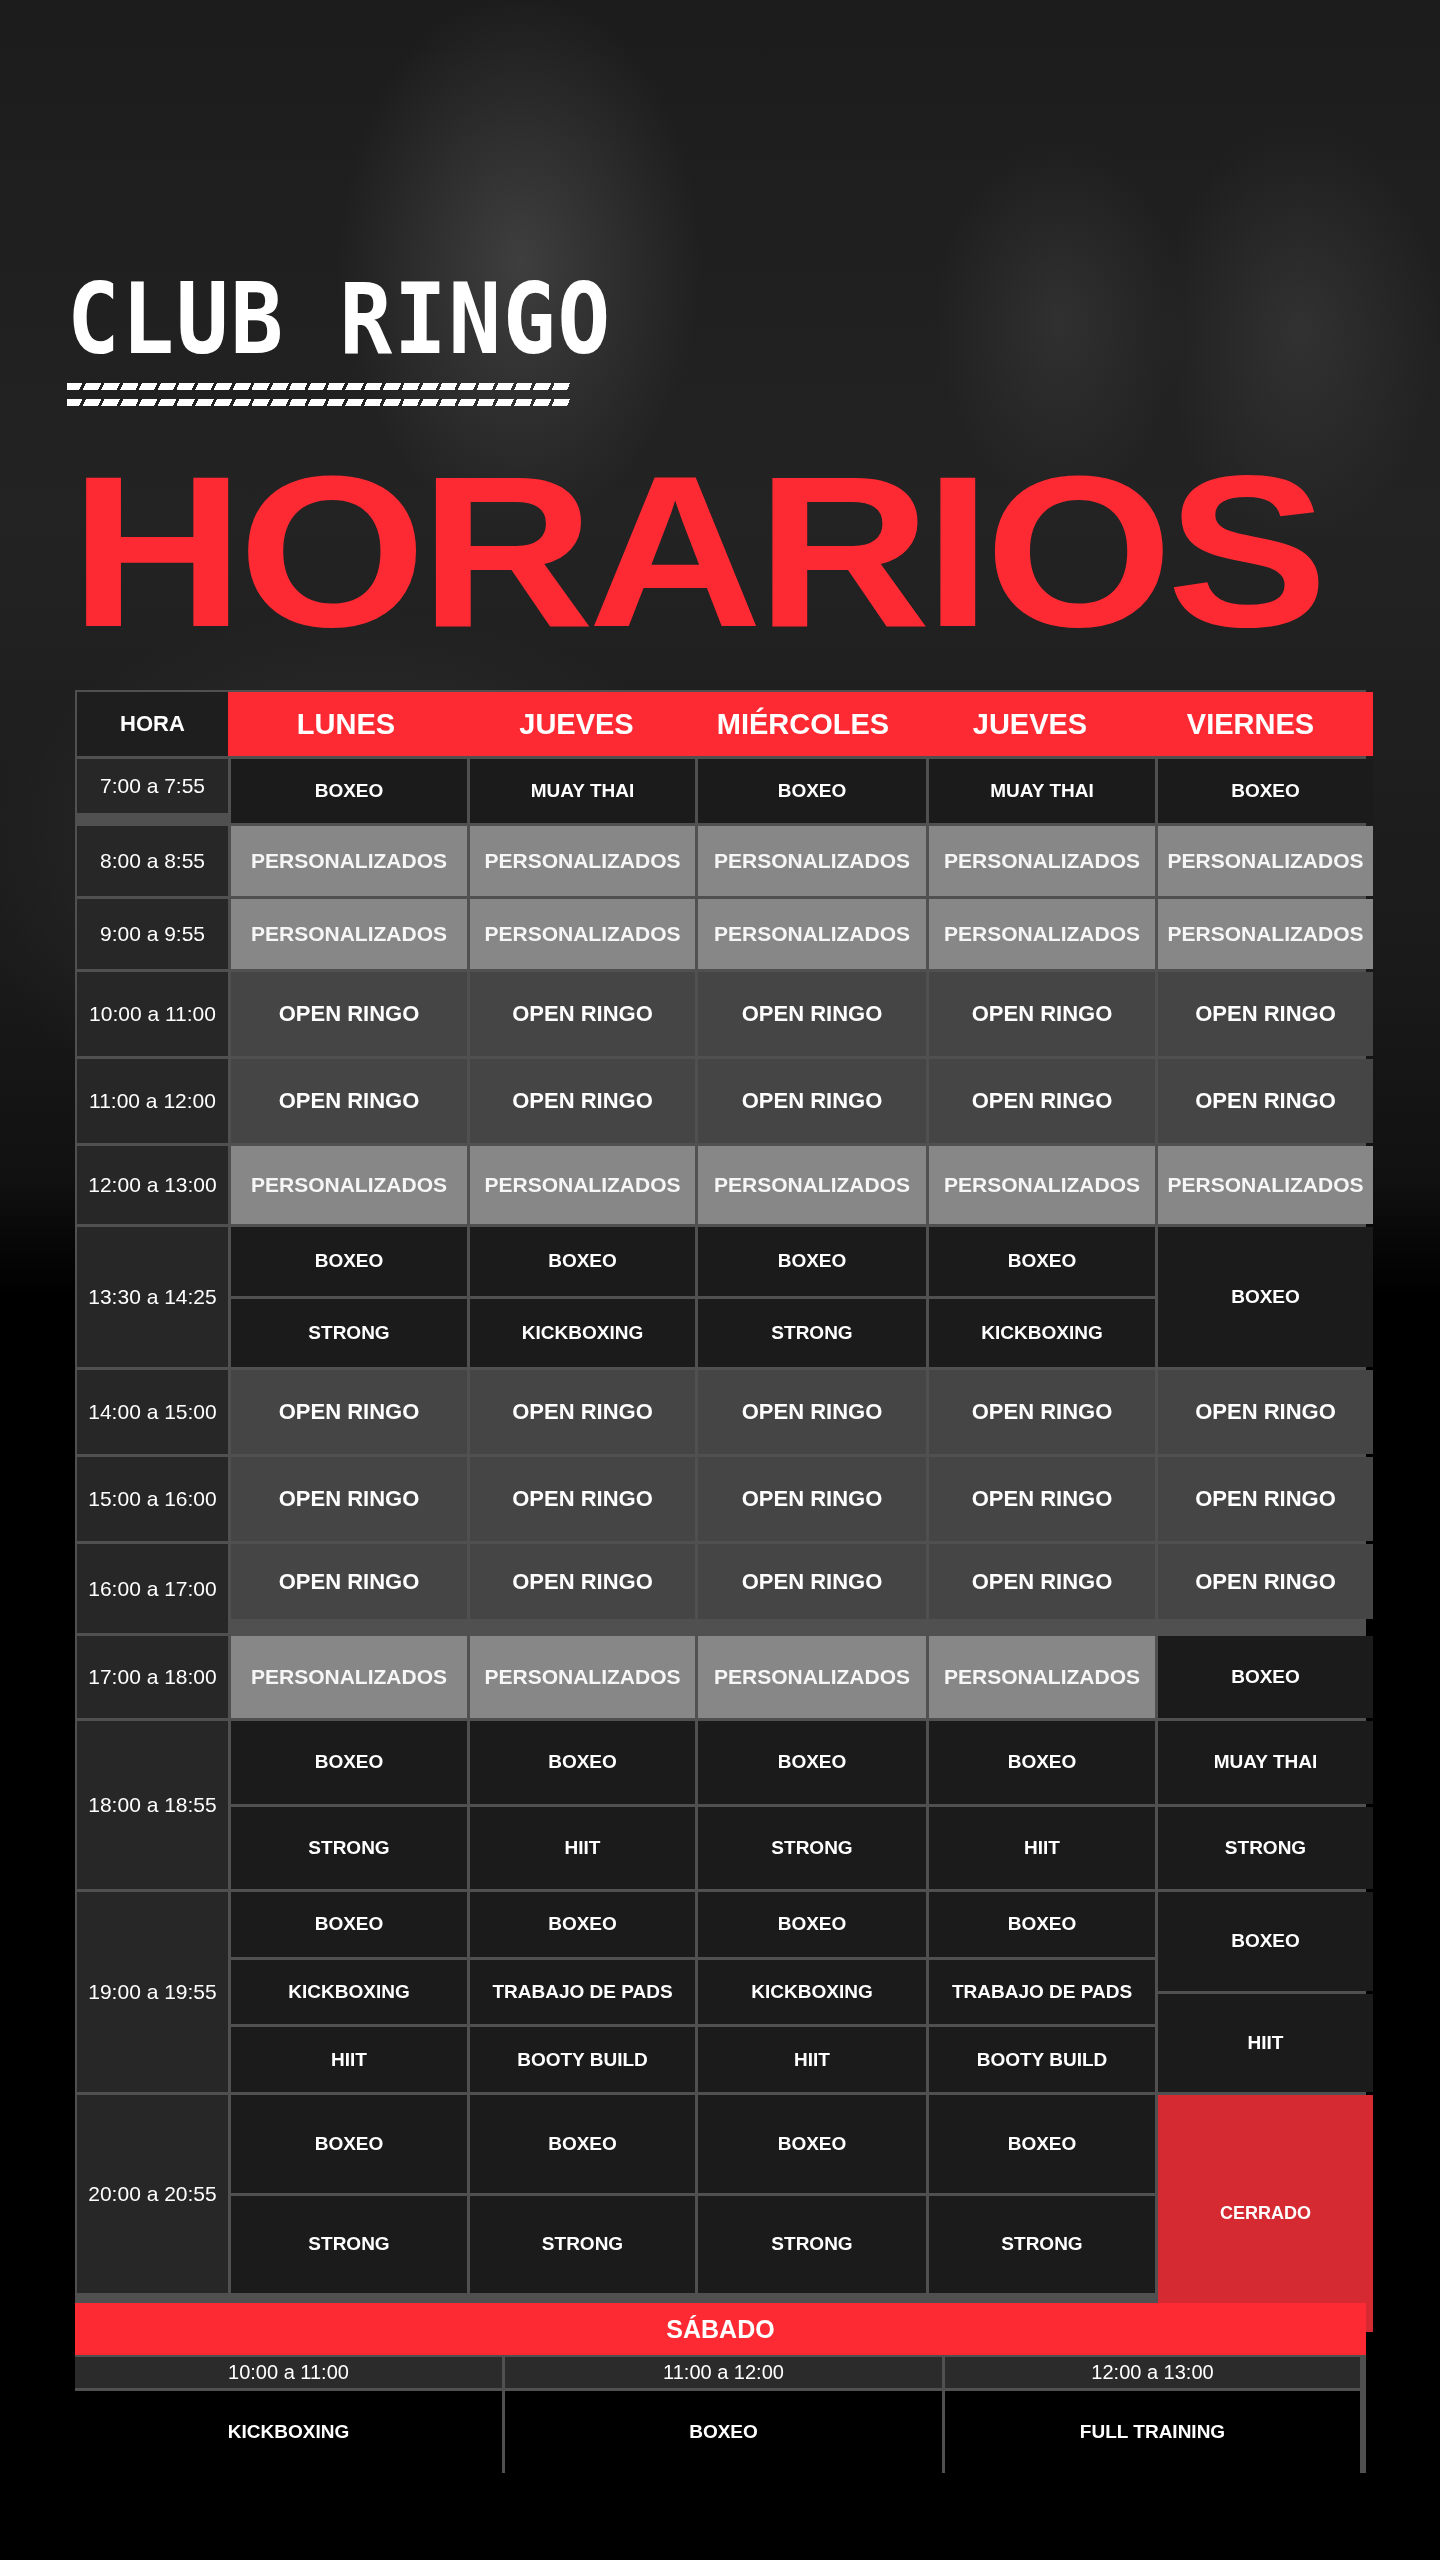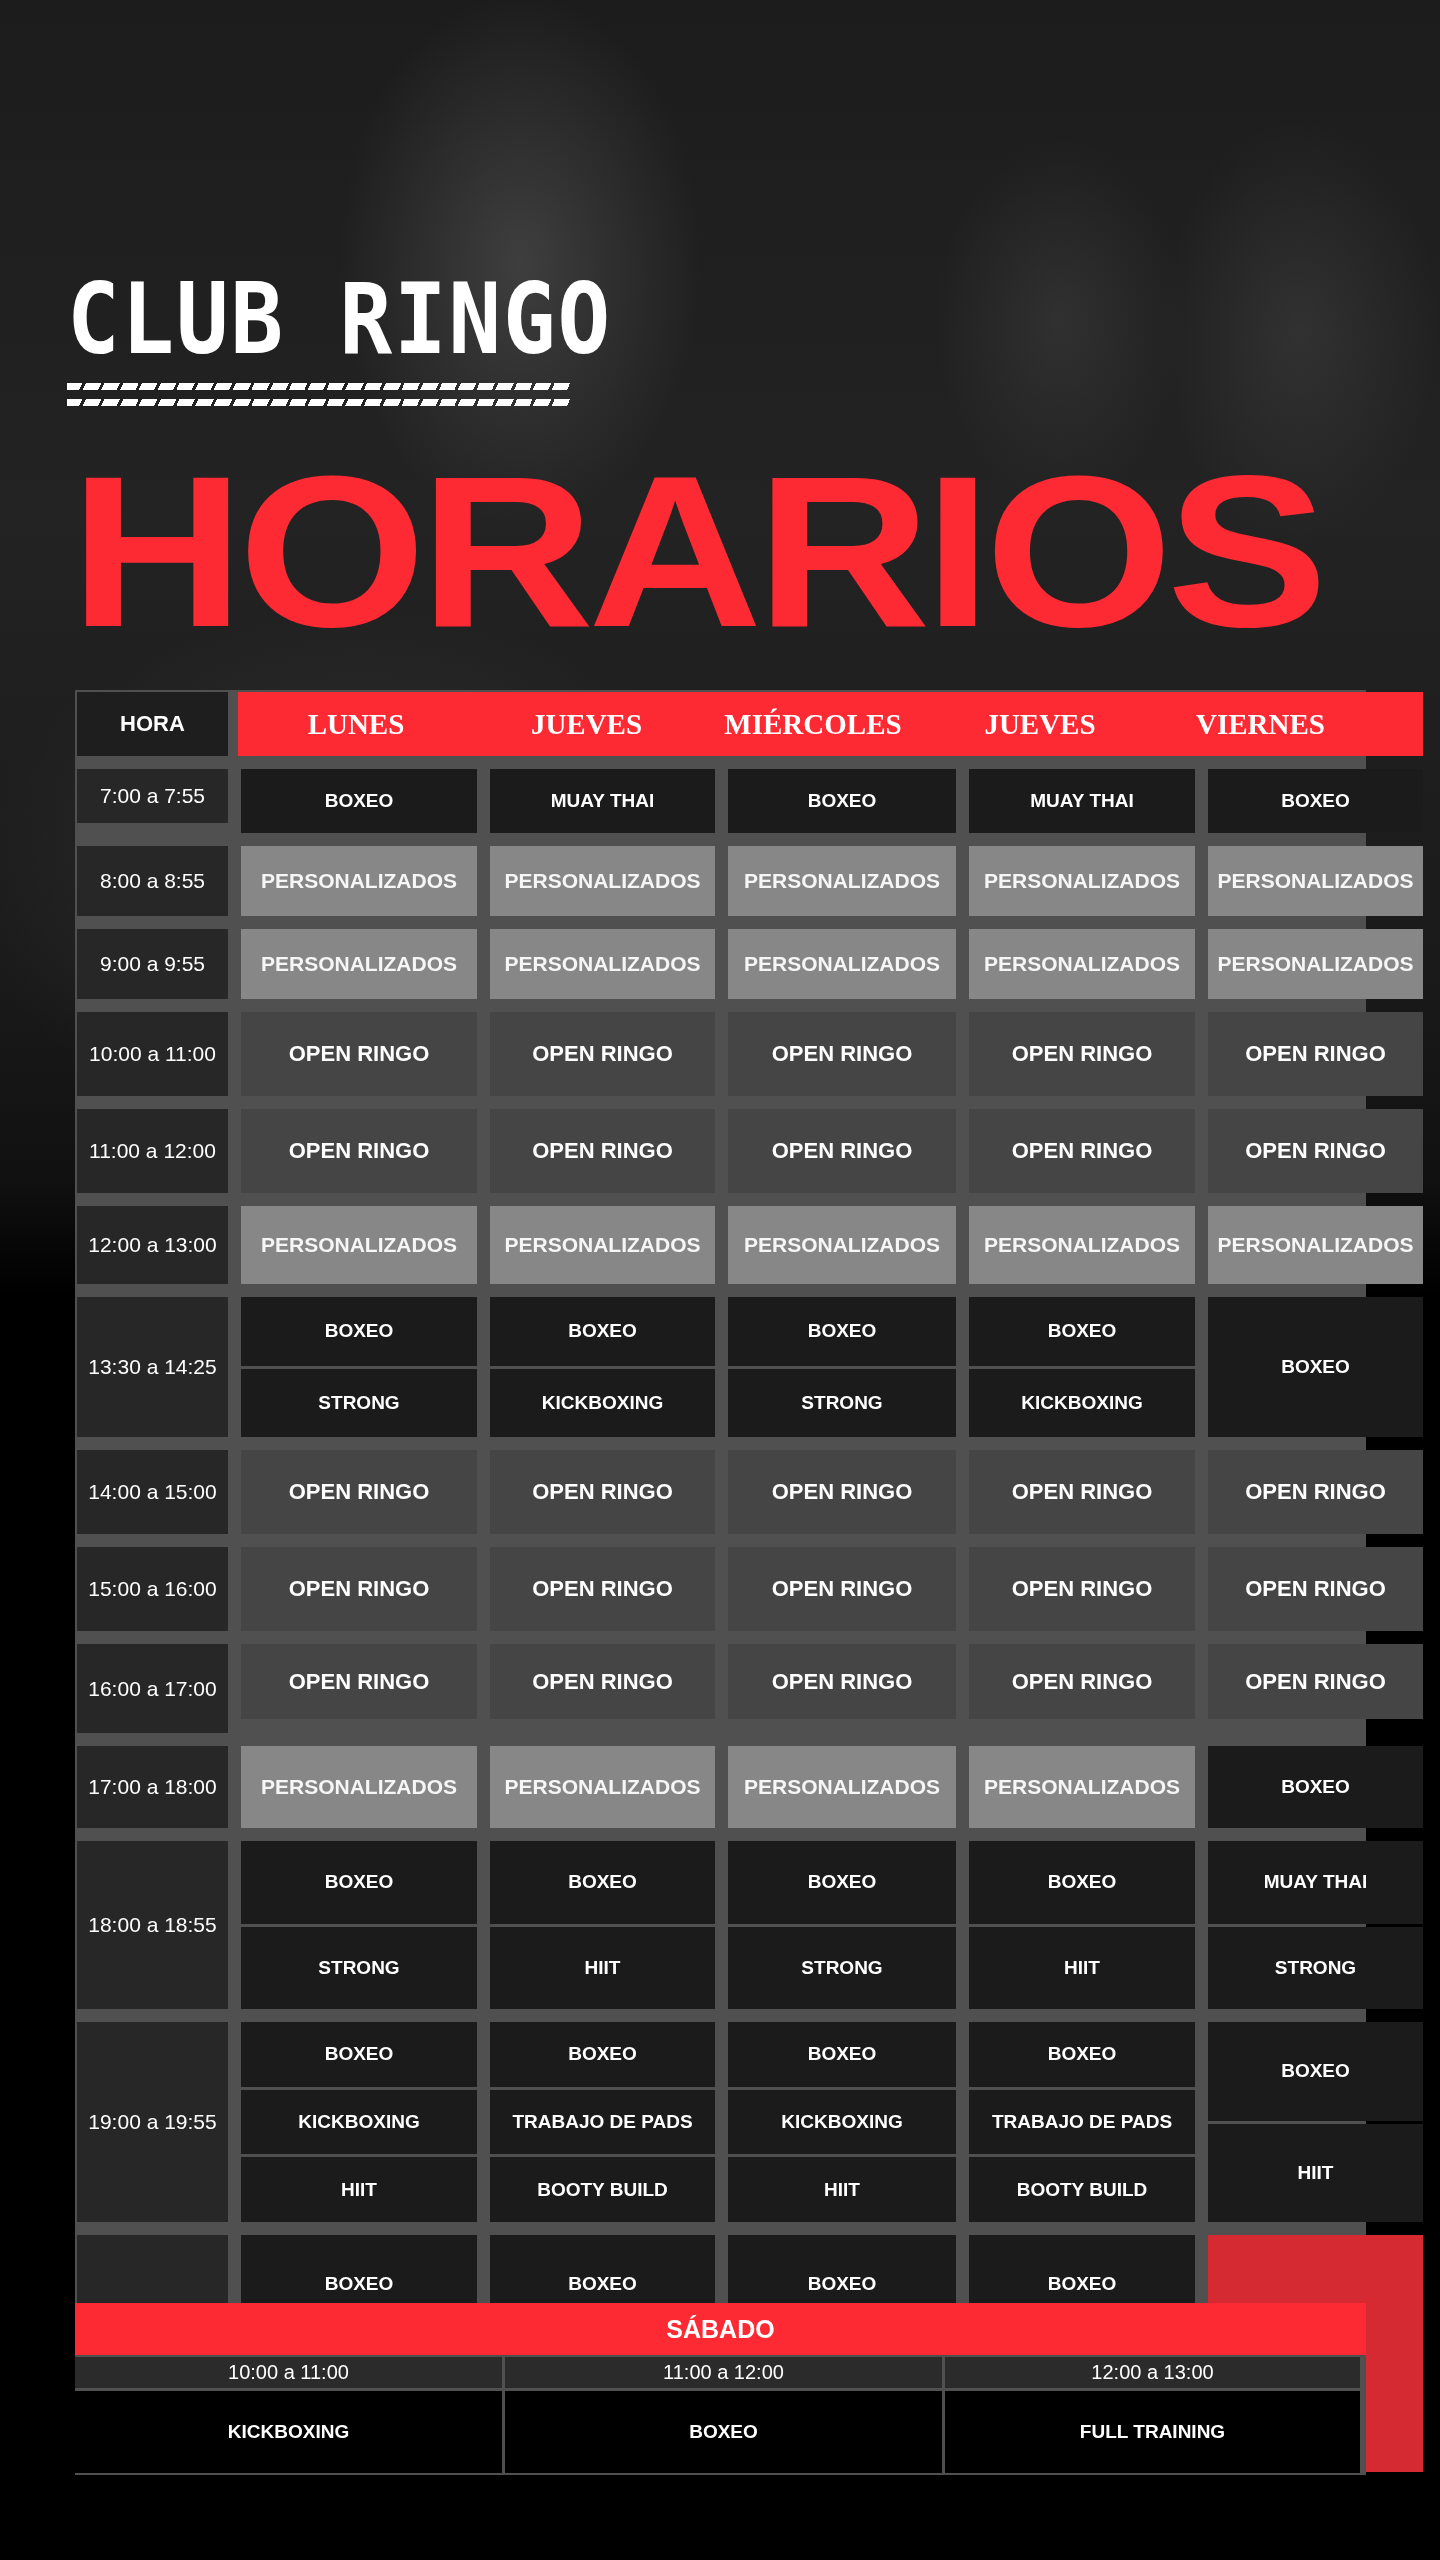--- a/index.html
+++ b/index.html
@@ -31,25 +31,25 @@
 
   .title {
     position: absolute; left: 70px; top: 448px; width: 1310px;
     font-family: "Liberation Sans", sans-serif; font-weight: bold; font-size: 228px; line-height: 220px;
     color: #fe2a33; letter-spacing: -6px; white-space: nowrap;
     transform: scaleX(1.06) scaleY(0.94); transform-origin: left top;
   }
 
   
   .schedule { position: absolute; left: 75px; top: 690px; width: 1291px; background: #505050; padding: 2px 3px 3px 2px; }
-  .grid { display: grid; grid-template-columns: 151px 236px 225px 228px 226px 215px; gap: 13px; }
+  .grid { display: grid; grid-template-columns: 151px 236px 225px 228px 226px 215px; gap: 3px; }
   .cell { display: flex; align-items: center; justify-content: center; text-align: center; font-weight: bold; }
   .hdr-hora { background: #1e1e1e; font-size: 22px; height: 64px; }
   .hdr-days { grid-column: 2 / span 5; background: #fe2a33; display: grid; grid-template-columns: 236px 225px 228px 226px 215px; height: 64px; margin-left: -3px; }
-  .hdr-day { display: flex; align-items: center; justify-content: center; font-size: 29px; font-weight: bold; font-family: Liberation Serif, serif; }
+  .hdr-day { display: flex; align-items: center; justify-content: center; font-size: 29px; font-weight: bold; }
   .time { background: #272727; font-weight: normal; font-size: 21px; }
   .c-dark { background: #1b1b1b; font-size: 19px; }
   .c-open { background: #454545; font-size: 22px; }
   .c-pers { background: #878787; font-size: 21px; color: #f6f6f6; }
   .c-closed { background: #d62a32; font-size: 18px; }
   .stack { display: flex; flex-direction: column; gap: 3px; }
   .stack > .cell { flex: 1; }
 
   
   .saturday { position: absolute; left: 75px; top: 2303px; width: 1291px; background: #505050; padding: 0; }

